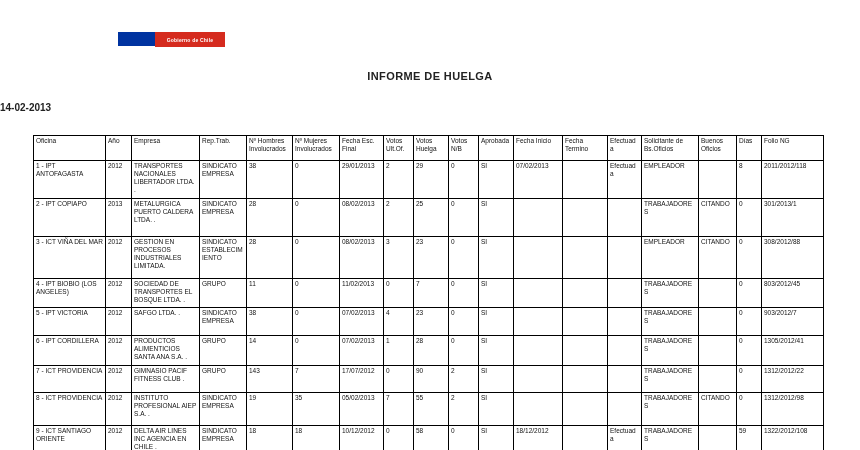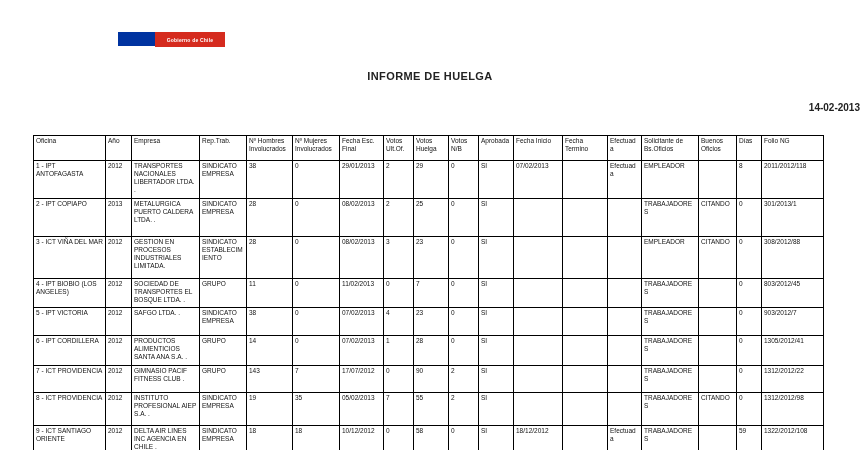--- a/index.html
+++ b/index.html
@@ -12,21 +12,21 @@
   .logo-red{
     width:70px;height:15px;background:#d52b1e;color:#ffffff;
     font-size:5px;font-weight:bold;display:flex;align-items:center;justify-content:center;
     letter-spacing:.2px;
   }
   .report-title{
     position:absolute;top:38px;left:0;width:860px;text-align:center;
     font-size:11px;font-weight:bold;color:#222222;letter-spacing:.4px;
   }
   .report-date{
-    position:absolute;top:70px;left:0;width:860px;text-align:right;
+    position:absolute;top:70px;left:0;width:860px;text-align:left;
     font-size:10px;font-weight:bold;color:#222222;
   }
   table.report{
     position:absolute;left:33px;top:103px;width:790px;
     border-collapse:collapse;table-layout:fixed;background:#ffffff;
   }
   table.report th, table.report td{
     border:1px solid #000000;
     font-size:6.5px;line-height:1.25;
     padding:1px 2px;vertical-align:top;text-align:left;

